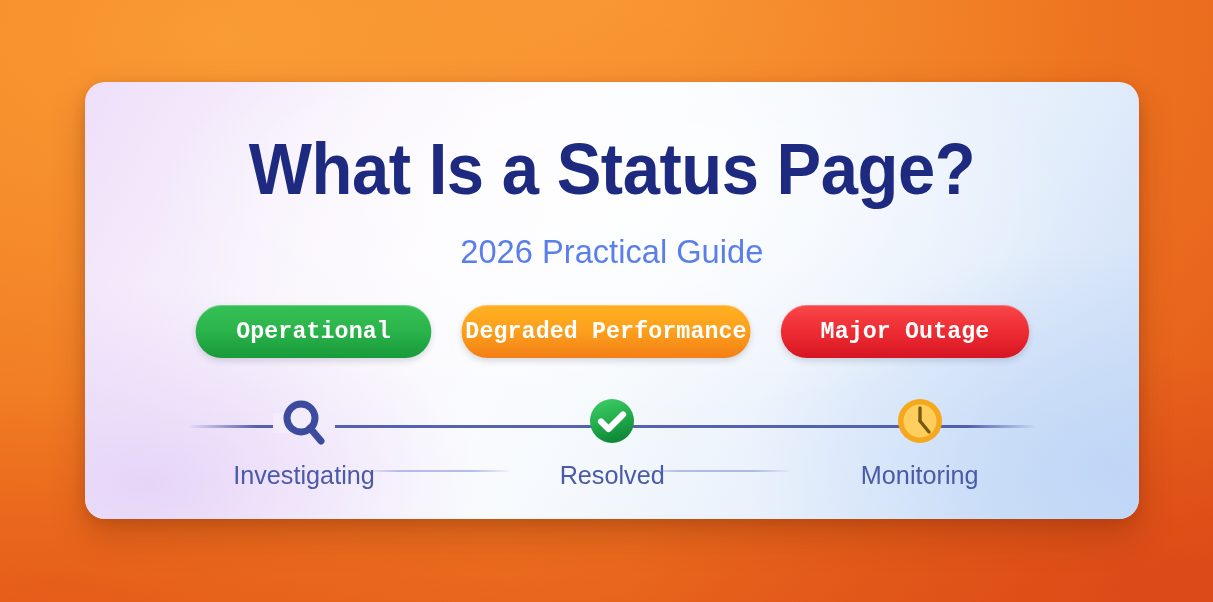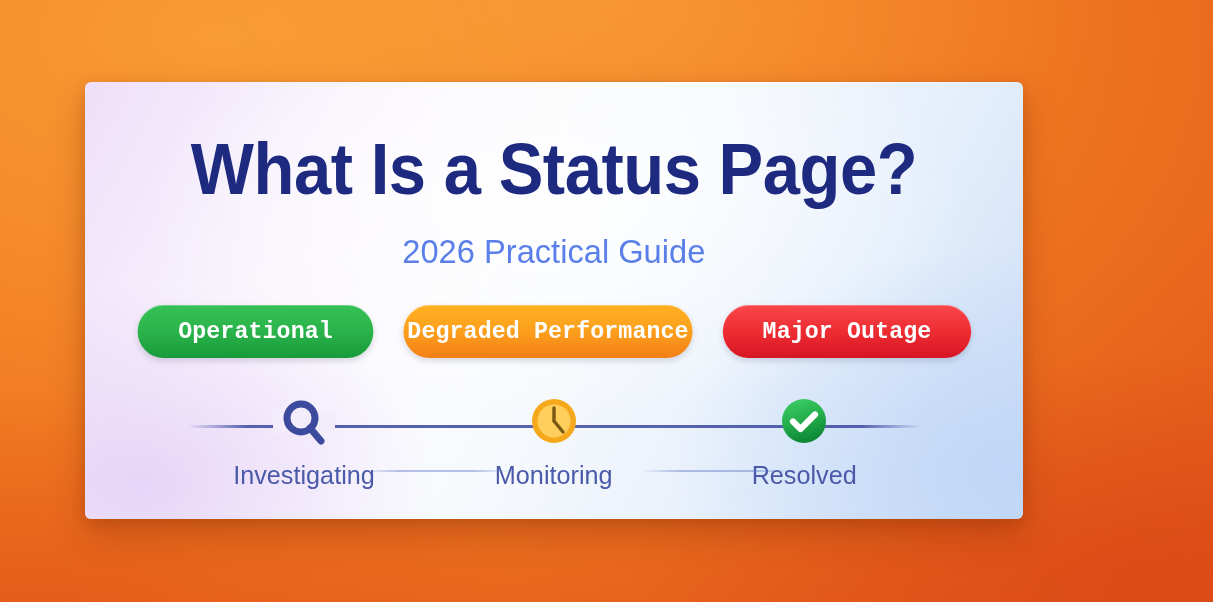--- a/index.html
+++ b/index.html
@@ -35,23 +35,23 @@
       radial-gradient(70% 60% at 95% 96%, rgba(214,64,20,0.55) 0%, rgba(214,64,20,0.0) 62%),
       radial-gradient(55% 50% at 4% 100%, rgba(225,80,22,0.45) 0%, rgba(225,80,22,0.0) 70%),
       radial-gradient(60% 55% at 50% 0%, rgba(255,176,70,0.30) 0%, rgba(255,176,70,0.0) 68%);
   }
 
   
   .card {
     position: absolute;
     left: 85px;
     top: 82px;
-    width: 938px;
+    width: 1054px;
     height: 437px;
-    border-radius: 6px;
+    border-radius: 20px;
     background:
       linear-gradient(118deg,
         #EEDFF9 0%,
         #F3E9FB 11%,
         #F8F3FC 22%,
         #FBF8FD 32%,
         #FAFBFE 43%,
         #F5F9FD 54%,
         #EDF3FC 66%,
         #E2EDFB 79%,
@@ -294,46 +294,46 @@
                 <circle cx="28" cy="26" r="14" fill="none" stroke="#3C4B9E" stroke-width="7"></circle>
                 <line x1="37" y1="36" x2="48" y2="49" stroke="#3C4B9E" stroke-width="7" stroke-linecap="round"></line>
               </svg>
             </div>
             <div class="tl-label">Investigating</div>
           </div>
 
           <div class="tl-node">
             <div class="tl-icon-wrap">
               <svg width="62" height="62" viewBox="0 0 62 62" aria-hidden="true">
-                <circle cx="31" cy="29" r="22" fill="#F5A81C"></circle>
-                <circle cx="31" cy="29" r="16.5" fill="#FFCF5E"></circle>
-                <line x1="31" y1="29" x2="31" y2="16" stroke="#7A5A12" stroke-width="3.4" stroke-linecap="round"></line>
-                <line x1="31" y1="29" x2="40" y2="40" stroke="#7A5A12" stroke-width="3.4" stroke-linecap="round"></line>
-              </svg>
-            </div>
-            <div class="tl-label">Monitoring</div>
-          </div>
-
-          <div class="tl-node">
-            <div class="tl-icon-wrap">
-              <svg width="62" height="62" viewBox="0 0 62 62" aria-hidden="true">
                 <defs>
                   <linearGradient id="gchk" x1="0" y1="0" x2="0.3" y2="1">
                     <stop offset="0%" stop-color="#3FD06A"></stop>
                     <stop offset="55%" stop-color="#24AF4C"></stop>
                     <stop offset="100%" stop-color="#0E8A38"></stop>
                   </linearGradient>
                 </defs>
                 <circle cx="31" cy="29" r="22" fill="url(#gchk)"></circle>
                 <path d="M20 29.5 L27.5 37 L42 22.5" fill="none" stroke="#FFFFFF" stroke-width="6.2" stroke-linecap="round" stroke-linejoin="round"></path>
               </svg>
             </div>
             <div class="tl-label">Resolved</div>
           </div>
 
+          <div class="tl-node">
+            <div class="tl-icon-wrap">
+              <svg width="62" height="62" viewBox="0 0 62 62" aria-hidden="true">
+                <circle cx="31" cy="29" r="22" fill="#F5A81C"></circle>
+                <circle cx="31" cy="29" r="16.5" fill="#FFCF5E"></circle>
+                <line x1="31" y1="29" x2="31" y2="16" stroke="#7A5A12" stroke-width="3.4" stroke-linecap="round"></line>
+                <line x1="31" y1="29" x2="40" y2="40" stroke="#7A5A12" stroke-width="3.4" stroke-linecap="round"></line>
+              </svg>
+            </div>
+            <div class="tl-label">Monitoring</div>
+          </div>
+
         </div>
 
         <div class="tl-sublines">
           <div class="tl-subline a"></div>
           <div class="tl-subline b"></div>
         </div>
 
       </div>
 
     </div>

